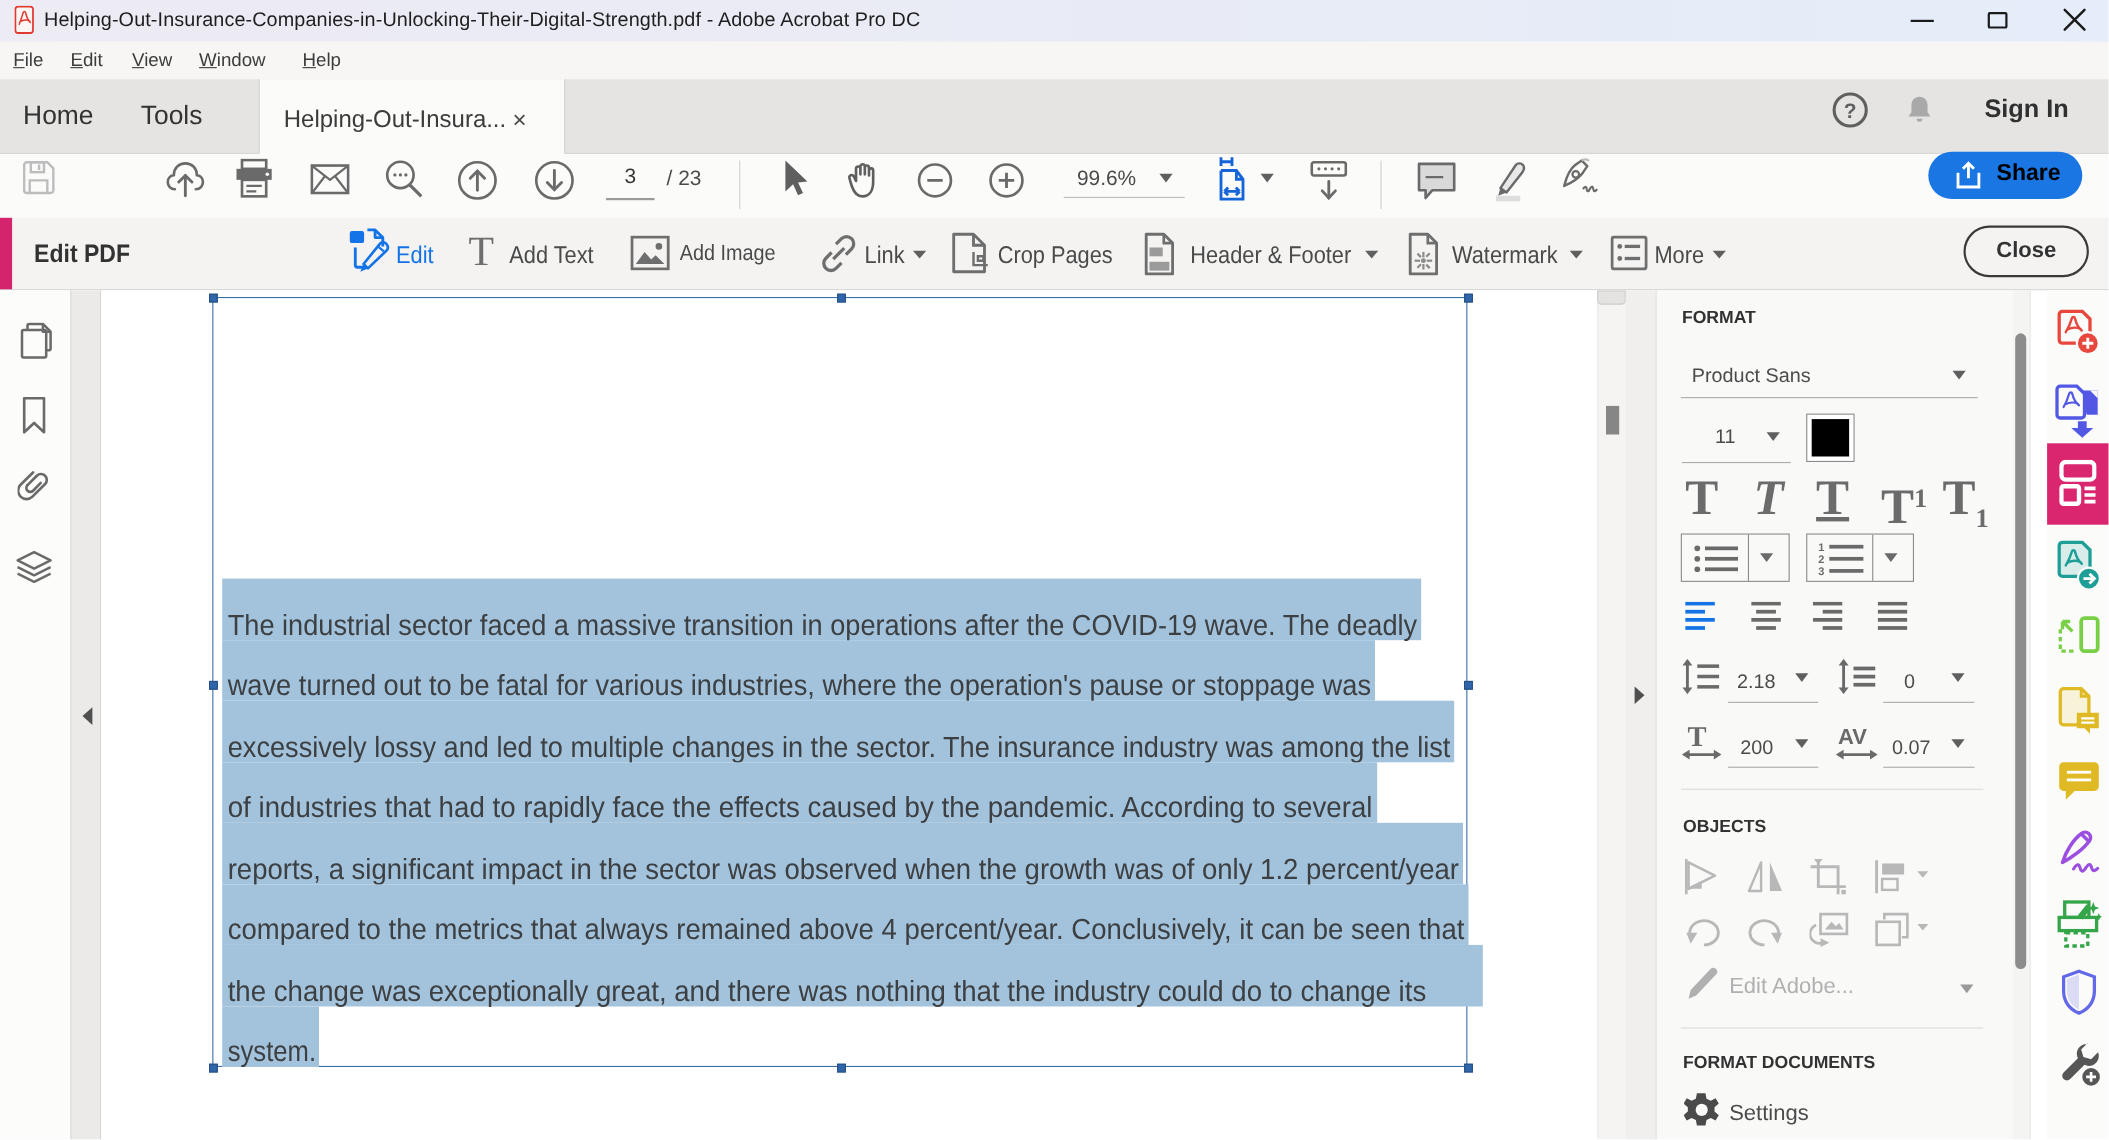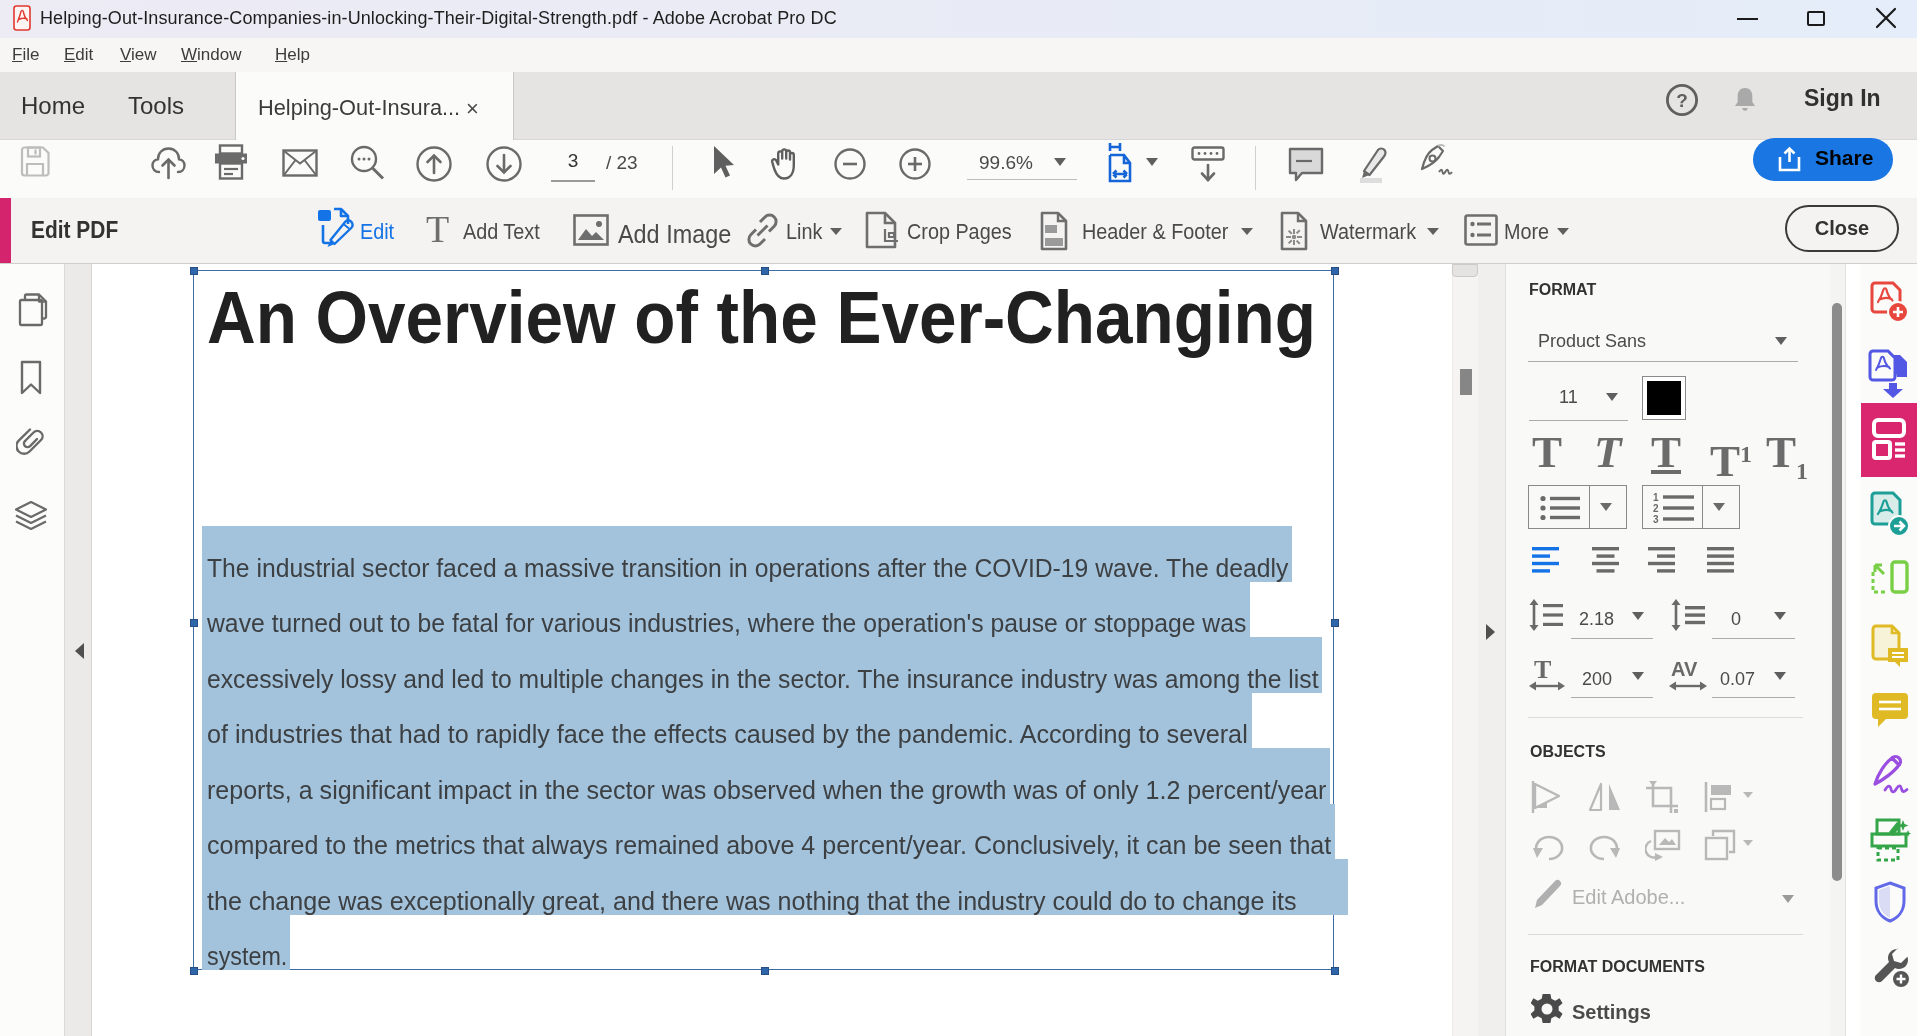--- a/index.html
+++ b/index.html
@@ -218,21 +218,21 @@
   <div class="abs" style="left:360px;top:21px;font-size:22px;color:#1473e6;"><span style="display:inline-block;transform-origin:0 50%;transform:scaleX(0.9);white-space:nowrap;">Edit</span></div>
 
   <div class="abs" style="left:426px;top:9px;font-size:38px;color:#6e6e6e;font-family:'Liberation Serif',serif;">T</div>
   <div class="abs" style="left:463px;top:21px;font-size:22px;color:#4a4a4a;"><span style="display:inline-block;transform-origin:0 50%;transform:scaleX(0.9);white-space:nowrap;">Add Text</span></div>
 
   <svg class="abs" style="left:573px;top:16px" width="36" height="32" viewBox="0 0 36 32">
     <rect x="1.5" y="1.5" width="33" height="29" fill="none" stroke="#6e6e6e" stroke-width="2.6"></rect>
     <path d="M5 26 L13 15 L19 22 L23 18 L31 26 Z" fill="#6e6e6e"></path>
     <circle cx="26" cy="10" r="3" fill="#6e6e6e"></circle>
   </svg>
-  <div class="abs" style="left:618px;top:21px;font-size:26px;color:#4a4a4a;"><span style="display:inline-block;transform-origin:0 50%;transform:scaleX(0.9);white-space:nowrap;">Add Image</span></div>
+  <div class="abs" style="left:618px;top:21px;font-size:20px;color:#4a4a4a;"><span style="display:inline-block;transform-origin:0 50%;transform:scaleX(0.9);white-space:nowrap;">Add Image</span></div>
 
   <svg class="abs" style="left:744px;top:14px" width="37" height="37" viewBox="0 0 37 37">
     <g fill="none" stroke="#6e6e6e" stroke-width="3">
       <path d="M16 10 L21 5 a6.5 6.5 0 0 1 9.2 9.2 L25 19.5"></path>
       <path d="M21 27 L16 32 a6.5 6.5 0 0 1 -9.2 -9.2 L12 17.5"></path>
       <line x1="13.5" y1="23.5" x2="23.5" y2="13.5"></line>
     </g>
   </svg>
   <div class="abs" style="left:786px;top:21px;font-size:22px;color:#4a4a4a;"><span style="display:inline-block;transform-origin:0 50%;transform:scaleX(0.9);white-space:nowrap;">Link</span></div>
   <div class="abs" style="left:830px;top:30px;width:0;height:0;border-left:6px solid transparent;border-right:6px solid transparent;border-top:7px solid #5f5f5f;"></div>
@@ -313,21 +313,20 @@
     </g>
   </svg>
 
   <div class="abs" style="left:64px;top:0;width:28px;height:772px;background:#eceae9;border-left:1px solid #dbdad9;border-right:1px solid #d5d4d3;box-sizing:border-box;"></div>
   <div class="abs" style="left:75px;top:379px;width:0;height:0;border-top:8px solid transparent;border-bottom:8px solid transparent;border-right:9px solid #4f4f4f;"></div>
 
   <div class="abs" id="page" style="left:92px;top:0;width:1360px;height:772px;background:#ffffff;overflow:hidden;">
 
     <div class="abs" style="left:101px;top:6px;width:1141px;height:700px;border:1px solid #3a6ea5;box-sizing:border-box;"></div>
 
-    <div class="abs tl" id="tl1" style="top:10px;"><span>An Overview of the Ever-Changing</span></div>
 
     <div id="para" style="position:absolute;left:0;top:0;font-size:26.5px;color:#3d4043;">
       <div class="abs pline" style="left:110px;top:262px;width:1090px;">
           <span style="transform:scaleX(0.932);">The industrial sector faced a massive transition in operations after the COVID-19 wave. The deadly</span>
         </div>
       <div class="abs pline" style="left:110px;top:317.5px;width:1048px;">
           <span style="transform:scaleX(0.934);">wave turned out to be fatal for various industries, where the operation's pause or stoppage was</span>
         </div>
       <div class="abs pline" style="left:110px;top:373px;width:1120px;">
           <span style="transform:scaleX(0.932);">excessively lossy and led to multiple changes in the sector. The insurance industry was among the list</span>
@@ -549,21 +548,21 @@
       <path d="M2 30 L4 22 L22 3 a3.4 3.4 0 0 1 5 5 L9 27 Z" fill="#b0b0b0"></path>
     </svg>
     <div class="abs" style="left:75px;top:622px;font-size:20px;color:#b0b0b0;">Edit Adobe...</div>
     <div class="abs pdrop" style="left:285px;top:631px;border-top-color:#9a9a9a;"></div>
     <div class="abs" style="left:31px;top:670px;width:275px;height:1px;background:#dcdbda;"></div>
     <div class="abs phead" style="left:33px;top:694px;">FORMAT DOCUMENTS</div>
     <svg class="abs" style="left:34px;top:729px" width="32" height="32" viewBox="0 0 32 32">
       <path d="M16 1 L20 1 L21 6 L25 8 L29.5 5.5 L32.5 10.5 L28.5 14 L28.5 18 L32.5 21.5 L29.5 26.5 L25 24 L21 26 L20 31 L12 31 L11 26 L7 24 L2.5 26.5 L-0.5 21.5 L3.5 18 L3.5 14 L-0.5 10.5 L2.5 5.5 L7 8 L11 6 L12 1 Z" fill="#4a4a4a" transform="translate(0,0) scale(0.97)"></path>
       <circle cx="16" cy="16" r="5.5" fill="#f9f9f8"></circle>
     </svg>
-    <div class="abs" style="left:75px;top:737px;font-size:20px;color:#4b4b4b;font-weight:bold;">Settings</div>
+    <div class="abs" style="left:75px;top:737px;font-size:20px;color:#4b4b4b;">Settings</div>
   </div>
 
   <div class="abs" style="left:1830px;top:0;width:15px;height:772px;background:#f4f4f3;"></div>
   <div class="abs" style="left:1832px;top:39px;width:10px;height:578px;background:#8c8c8c;border-radius:5px;"></div>
 
   <div class="abs" id="iconstrip" style="left:1861px;top:0;width:56px;height:772px;background:#fbfbfa;">
 
     <svg class="abs" style="left:8px;top:17px" width="40" height="42" viewBox="0 0 40 42">
       <path d="M3 5 a3 3 0 0 1 3 -3 L24 2 L31 9 L31 28 a3 3 0 0 1 -3 3 L6 31 a3 3 0 0 1 -3 -3 Z" fill="none" stroke="#e8473d" stroke-width="3"></path>
       <path d="M9 21 C11.5 17 13.5 12 14.5 8.5 C15 6.8 17 6.8 17.4 8.5 C18.3 12.5 20.5 17 23.5 19.5 M10.5 18.5 C14.5 16.5 19 16.5 22.5 18" fill="none" stroke="#e8473d" stroke-width="2.2" stroke-linecap="round"></path>

